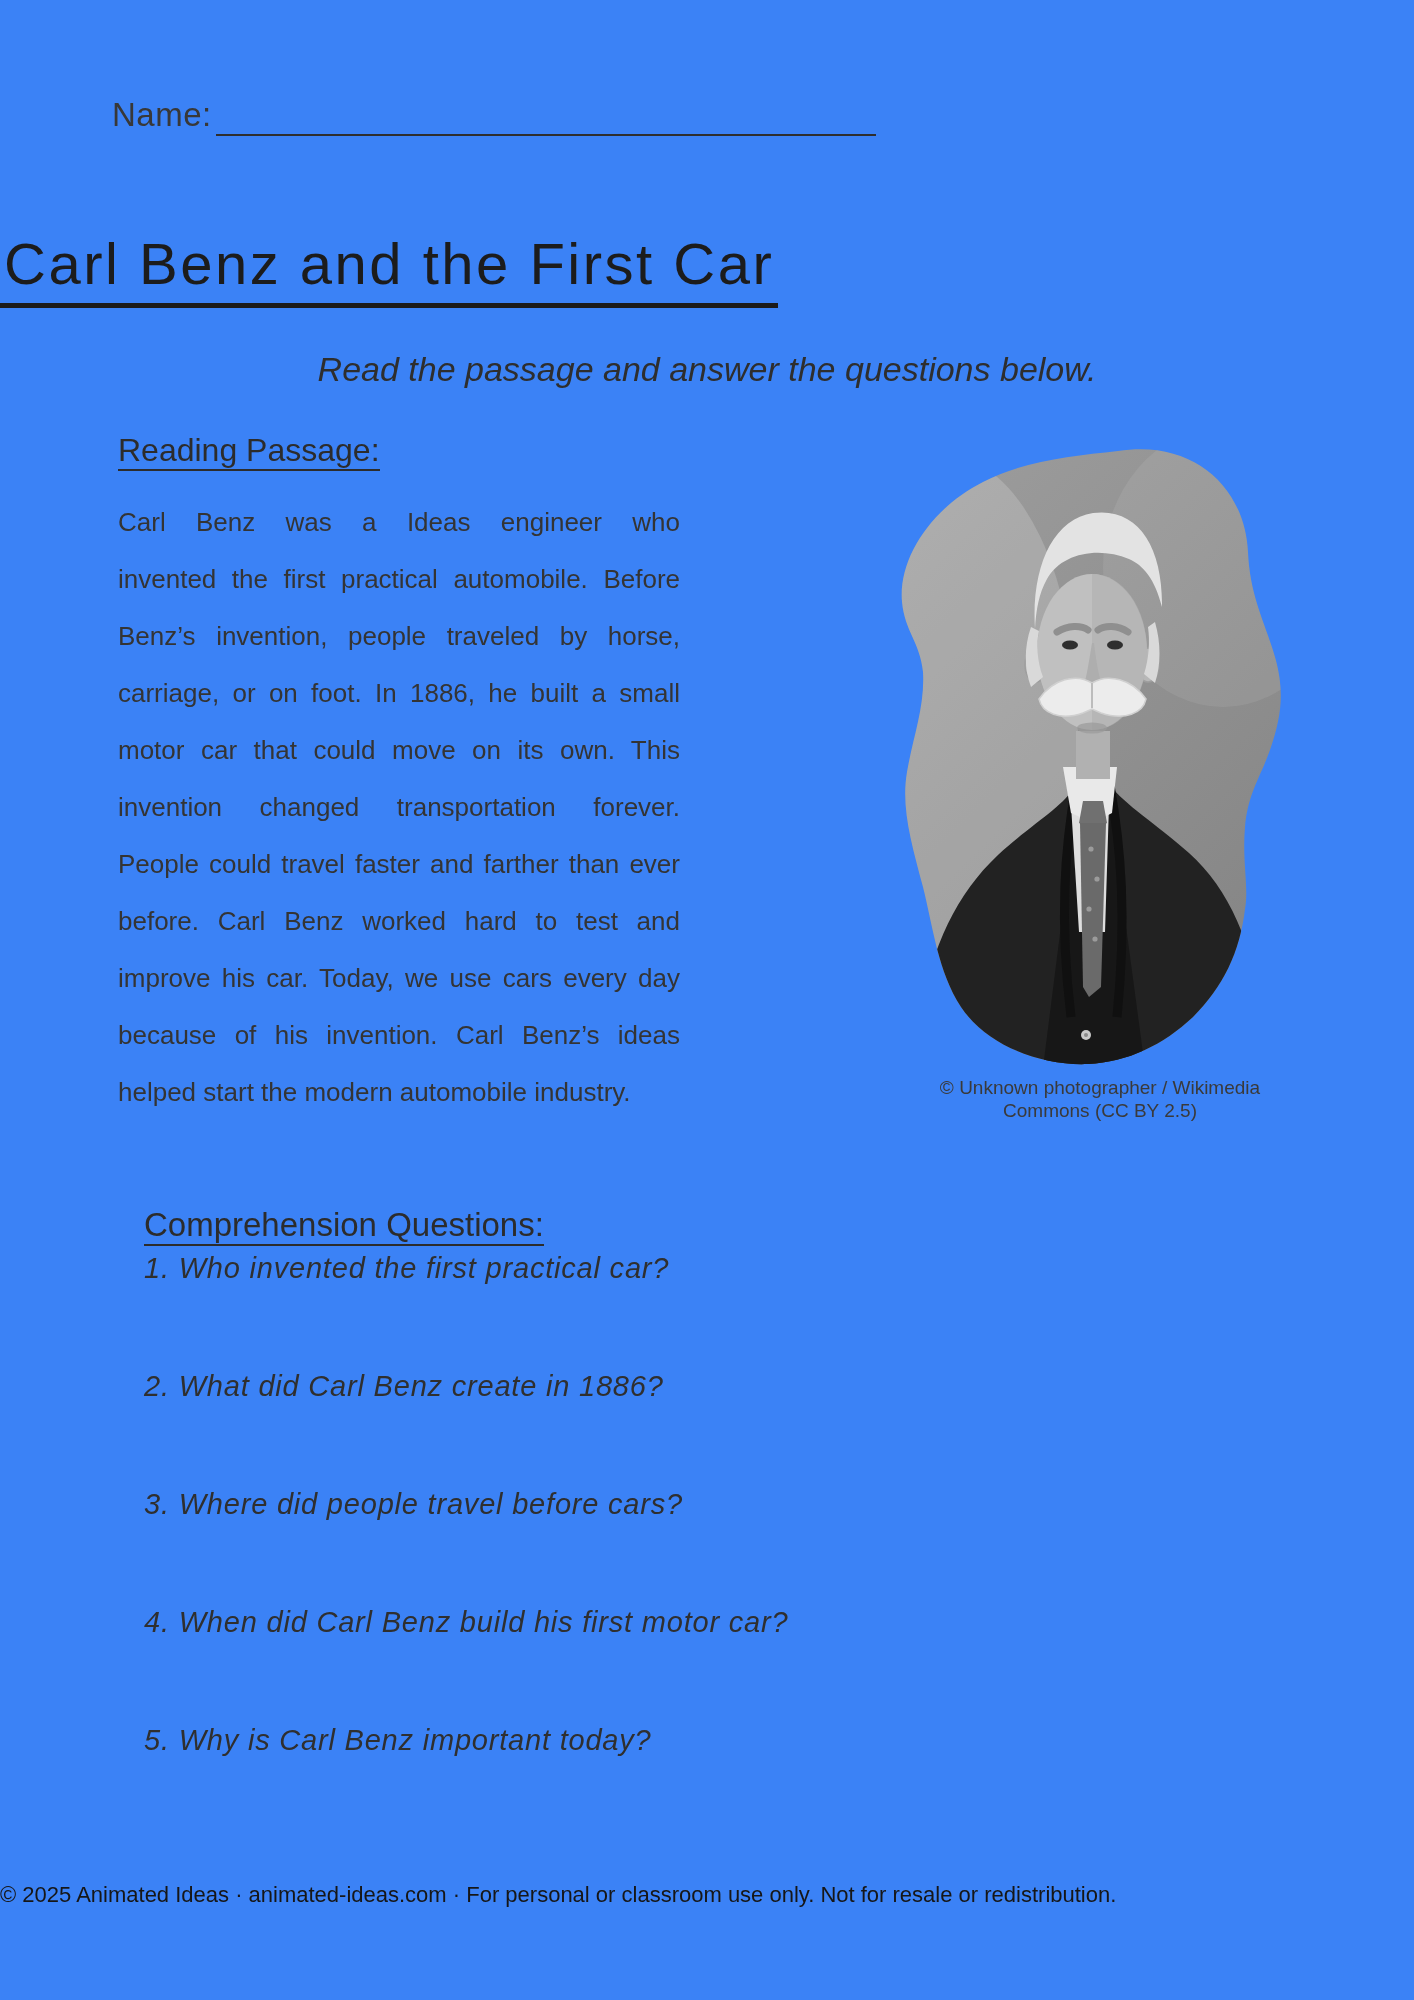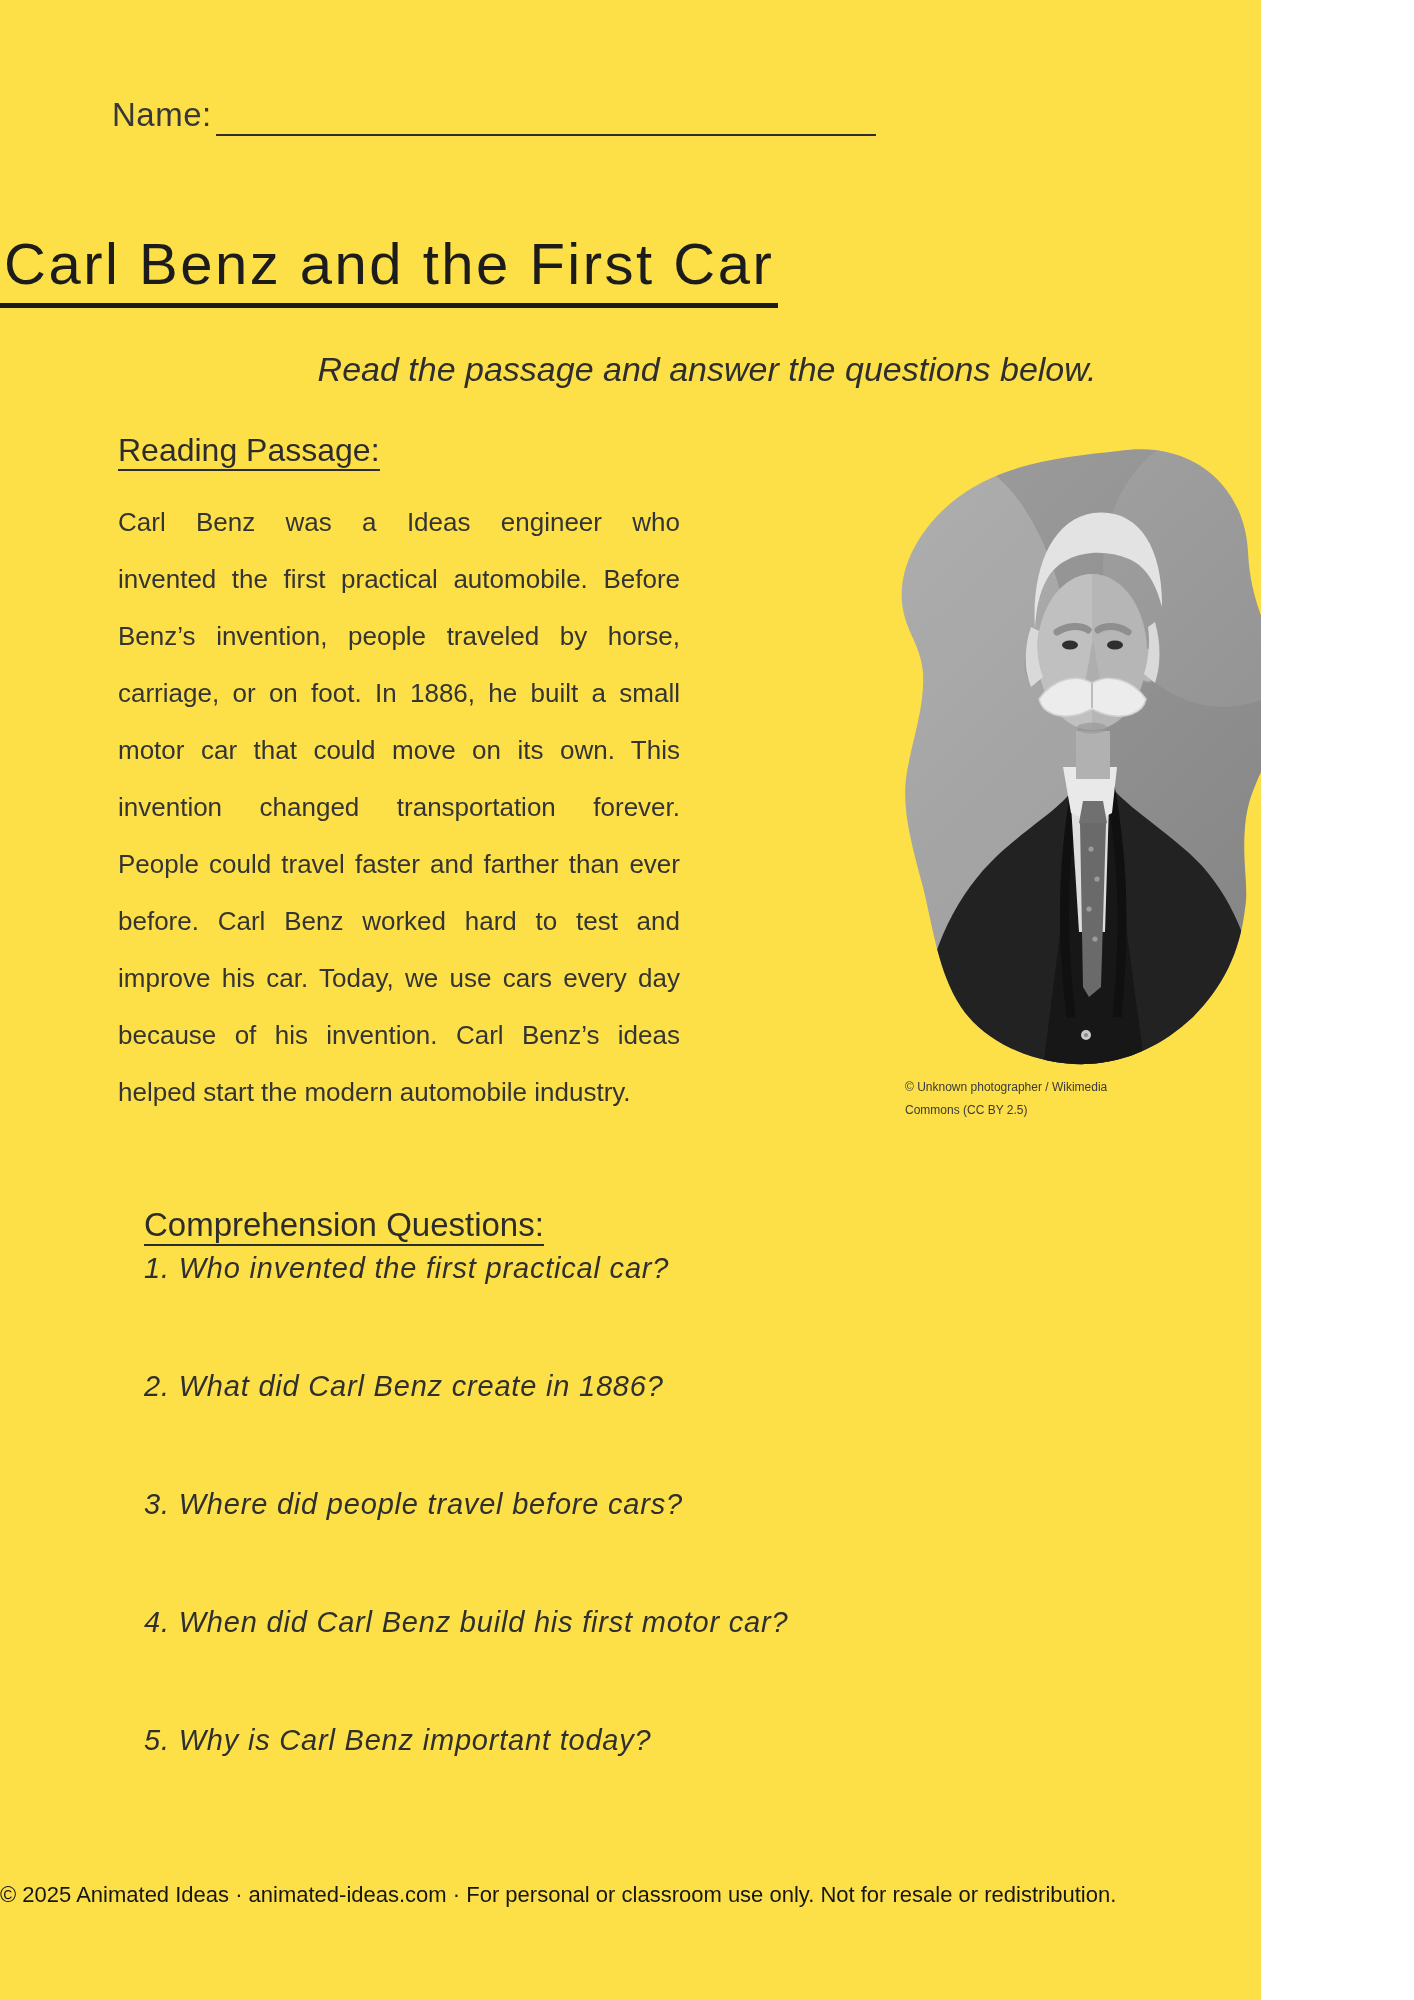--- a/index.html
+++ b/index.html
@@ -1,17 +1,17 @@
 <!DOCTYPE html>
 <html><head>
 <meta charset="utf-8">
 <style>
   html,body{margin:0;padding:0;background:#ffffff;}
   .page{
-    position:relative;width:1261px;height:2000px;background:#fde047;
+    position:relative;width:1414px;height:2000px;background:#3b82f6;
     font-family:"Liberation Sans",sans-serif;color:#2e2e2e;overflow:hidden;
   }
   
   .name-label{position:absolute;left:112px;top:96px;font-size:33px;color:#383838;letter-spacing:0.5px;}
   .name-line{position:absolute;left:216px;top:100px;width:660px;height:34px;border-bottom:2.5px solid #2e2e2e;}
   
   .title-wrap{position:absolute;left:0;top:230px;width:1414px;text-align:left;}
   .title{display:inline-block;margin:0;font-size:58px;font-weight:400;color:#1c1c1c;
          letter-spacing:2.5px;padding:0 4px 6px 4px;border-bottom:5px solid #1b1b1b;}
   
@@ -22,22 +22,22 @@
                    padding-bottom:0;border-bottom:2.5px solid #2c2c2c;}
   .passage-heading-wrap{position:absolute;left:118px;top:432px;font-size:32px;}
   .q-heading-wrap{position:absolute;left:144px;top:1206px;font-size:33px;}
   
   .passage{position:absolute;left:118px;top:494px;width:562px;font-size:26px;
            line-height:57px;color:#343434;}
   .pline{text-align:justify;text-align-last:justify;white-space:normal;}
   .pline.last{text-align:left;text-align-last:left;}
   
   .photo{position:absolute;left:893px;top:447px;width:394px;margin:0;}
-  .caption{position:absolute;left:905px;top:1076px;width:390px;
-           font-size:12px;line-height:23px;color:#3a3a3a;}
+  .caption{position:absolute;left:905px;top:1076px;width:390px;text-align:center;
+           font-size:19px;line-height:23px;color:#3a3a3a;}
   
   .questions{position:absolute;left:144px;top:1252px;width:1100px;font-style:italic;}
   .q-item{font-size:29px;color:#2f2f2f;letter-spacing:0.8px;height:34px;margin-bottom:84px;}
   
   .footer{position:absolute;left:0;top:1882px;width:1414px;text-align:left;
           font-size:22px;color:#161616;}
 </style>
 </head>
 <body>
 

